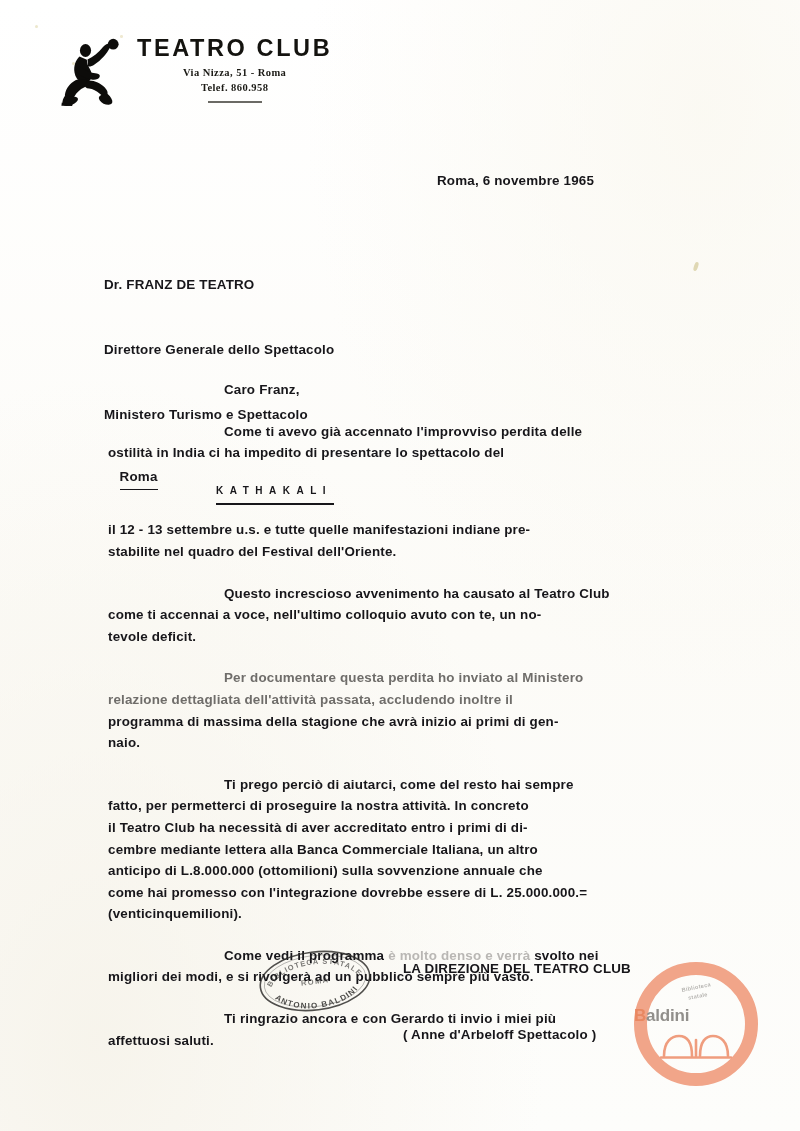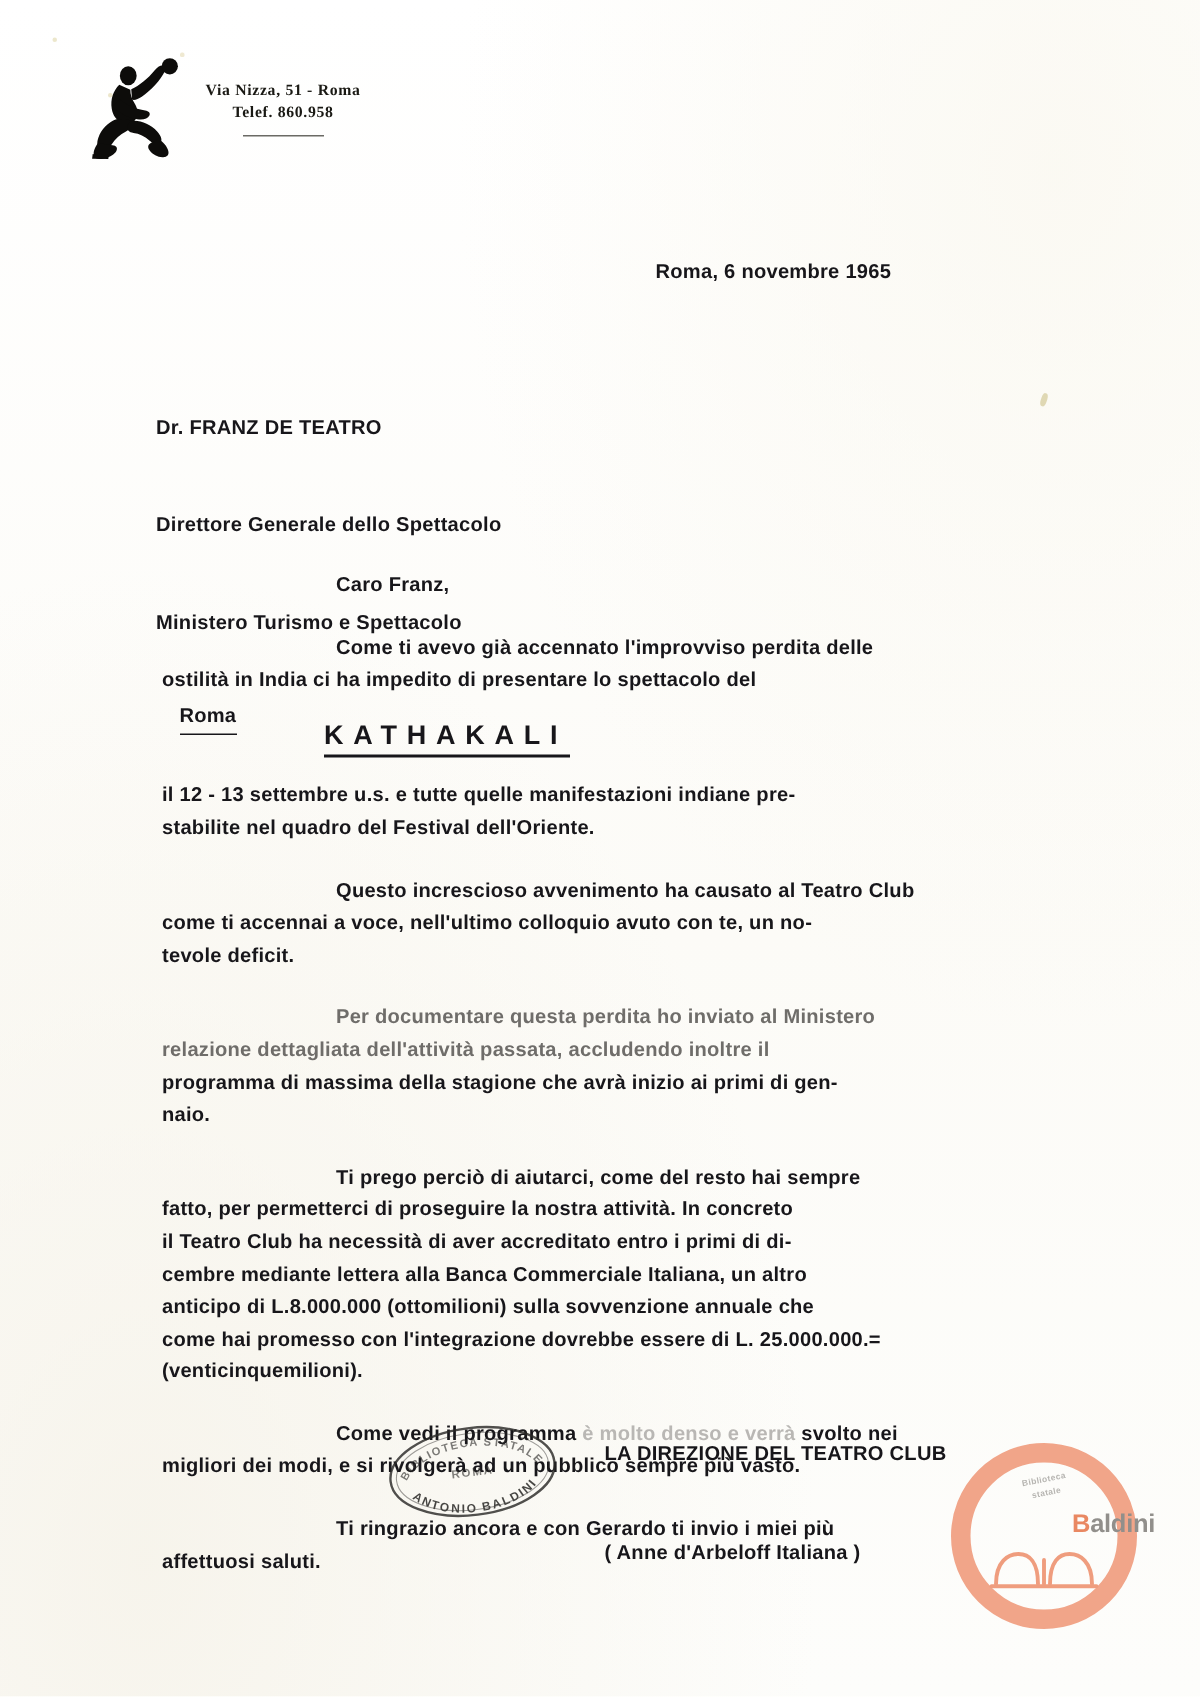--- a/index.html
+++ b/index.html
@@ -115,21 +115,21 @@
   .indent-first { display: inline-block; width: 116px; }
 
   #kathakali-wrap {
     margin-top: 16px;
     margin-bottom: 14px;
     padding-left: 112px;
   }
   #kathakali {
     display: inline-block;
     letter-spacing: 6.5px;
-    font-size: 18px;
+    font-size: 10px;
     border-bottom: 2px solid #17161a;
     padding-bottom: 2px;
     padding-right: 2px;
   }
 
   
   .faded { color: #b9b7b4; }
   .faint { color: #6f6d6a; }
 
   
@@ -183,21 +183,21 @@
     letter-spacing: 0.3px;
     line-height: 1.55;
     transform: rotate(-11deg);
     opacity: 0.75;
   }
   #wm-title {
     position: absolute;
     left: 0;
     top: 44px;
     width: 136px;
-    text-align: right;
+    text-align: left;
     font-family: "Liberation Sans", sans-serif;
     font-size: 17px;
     font-weight: bold;
     letter-spacing: -0.2px;
     color: #8c8a86;
   }
   #wm-title .accent { color: #e8825a; }
   #wm-book {
     position: absolute;
     left: 24px;
@@ -254,20 +254,21 @@
           <path d="M50.6 57.5 C54 59.8 56.5 62.8 57.2 65.6 C57.8 68 56.6 69.6 53.8 69.8
                    C50.4 70 46.8 68.2 44.8 65.4 C43.2 63.2 43.6 61.2 45.8 60.2
                    C47.4 59.5 49 58.6 50.6 57.5 Z"></path>
 
           <path d="M6.8 67.6 C9.6 68.4 13.8 68.6 17.6 68.2 L17.2 71 L6.4 70.8 Z"></path>
         </g>
       </svg>
     </div>
 
     <div id="letterhead-text">
+      <div id="company-name">TEATRO CLUB</div>
       <div class="letterhead-sub">Via Nizza, 51 - Roma</div>
       <div class="letterhead-sub second">Telef. 860.958</div>
       <div id="letterhead-rule"></div>
     </div>
   </div>
 
   <div id="date-line" class="tw">Roma, 6 novembre 1965</div>
 
   <div id="recipient" class="tw">
     <span class="addr-line">Dr. FRANZ DE TEATRO</span>
@@ -309,21 +310,21 @@
 
     <p class="para tw"><span class="indent-first"></span><span>Come vedi il programma </span><span class="faded">è molto denso e verrà</span><span> svolto nei</span>
 <span>migliori dei modi, e si rivolgerà ad un pubblico sempre più vasto.</span></p>
 
     <p class="para tw"><span class="indent-first"></span><span>Ti ringrazio ancora e con Gerardo ti invio i miei più</span>
 <span>affettuosi saluti.</span></p>
   </div>
 
   <div id="signature">
     <div class="tw">LA DIREZIONE DEL TEATRO CLUB</div>
-    <div id="signature-name" class="tw">( Anne d'Arbeloff Italiana )</div>
+    <div id="signature-name" class="tw">( Anne d'Arbeloff Spettacolo )</div>
   </div>
 
   <div id="library-stamp">
     <svg viewBox="0 0 118 66" width="118" height="66" aria-hidden="true">
       <defs>
         <path id="arcTop" d="M 14,36 A 46,25 0 0 1 104,36" fill="none"></path>
         <path id="arcBottom" d="M 12,34 A 47,26 0 0 0 106,34" fill="none"></path>
       </defs>
       <ellipse cx="59" cy="33" rx="55" ry="29" fill="none" stroke="#2b2a28" stroke-width="1.6"></ellipse>
       <ellipse cx="59" cy="33" rx="51" ry="25.5" fill="none" stroke="#2b2a28" stroke-width="0.7" opacity="0.55"></ellipse>

